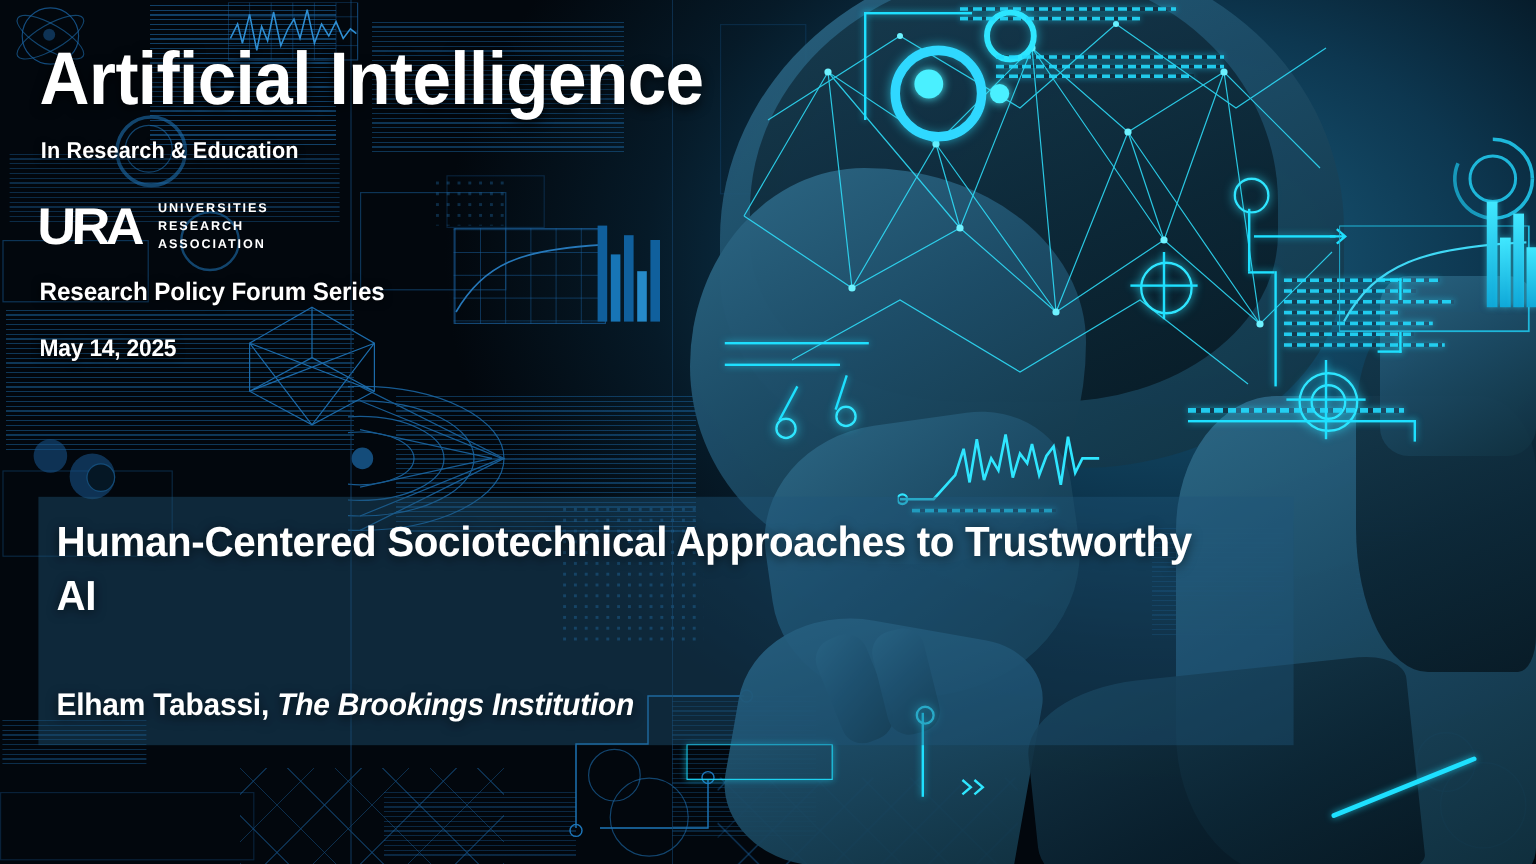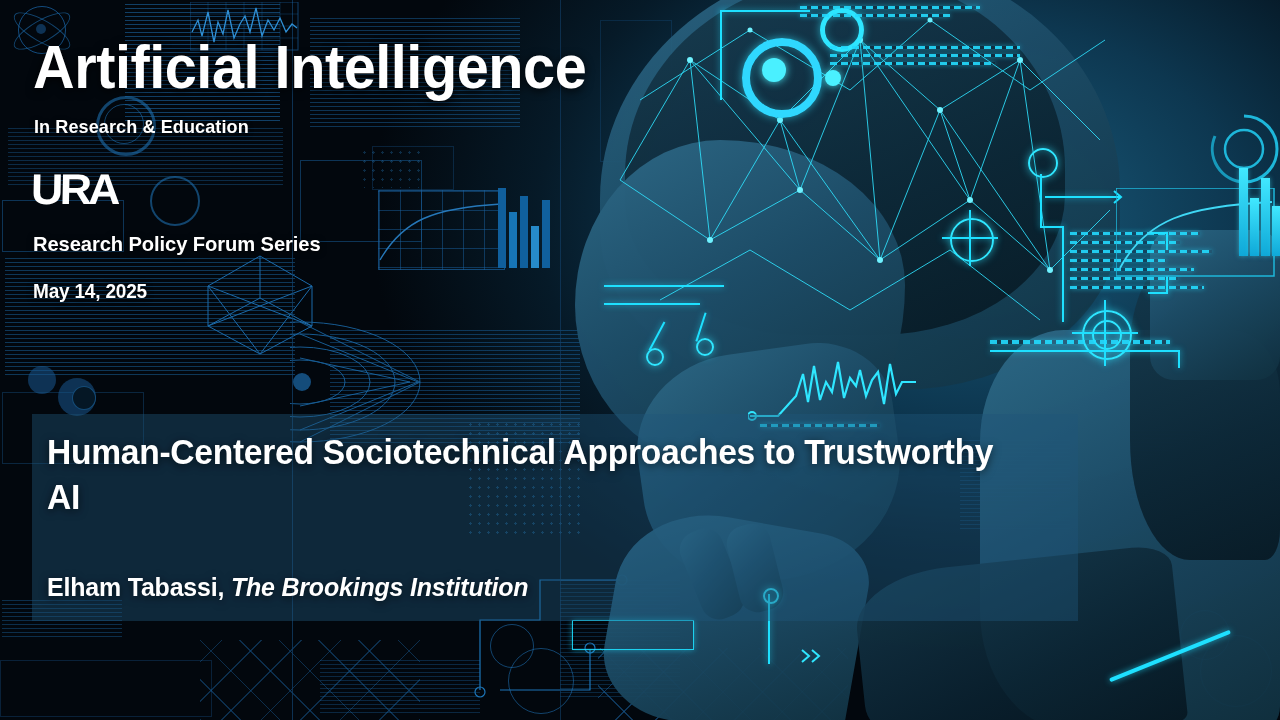--- a/index.html
+++ b/index.html
@@ -496,20 +496,25 @@
     <svg style="position:absolute;left:800px;top:648px" width="26" height="16">
       <path d="M2,2 L9,8 L2,14 M12,2 L19,8 L12,14" stroke="#2fe6ff" stroke-width="2" fill="none"></path>
     </svg>
   </div>
 
   <div class="deck-title">Artificial Intelligence</div>
   <div class="deck-subtitle">In Research &amp; Education</div>
 
   <div class="ura-logo">
     <div class="ura-mark">URA</div>
+    <div class="ura-words">
+      <span>UNIVERSITIES</span>
+      <span>RESEARCH</span>
+      <span>ASSOCIATION</span>
+    </div>
   </div>
 
   <div class="series-name">Research Policy Forum Series</div>
   <div class="event-date">May 14, 2025</div>
 
   <div class="talk-panel"></div>
   <div class="talk-title">Human-Centered Sociotechnical Approaches to Trustworthy AI</div>
   <div class="talk-speaker">
     <span>Elham Tabassi,</span>
     <span class="org">The Brookings Institution</span>

